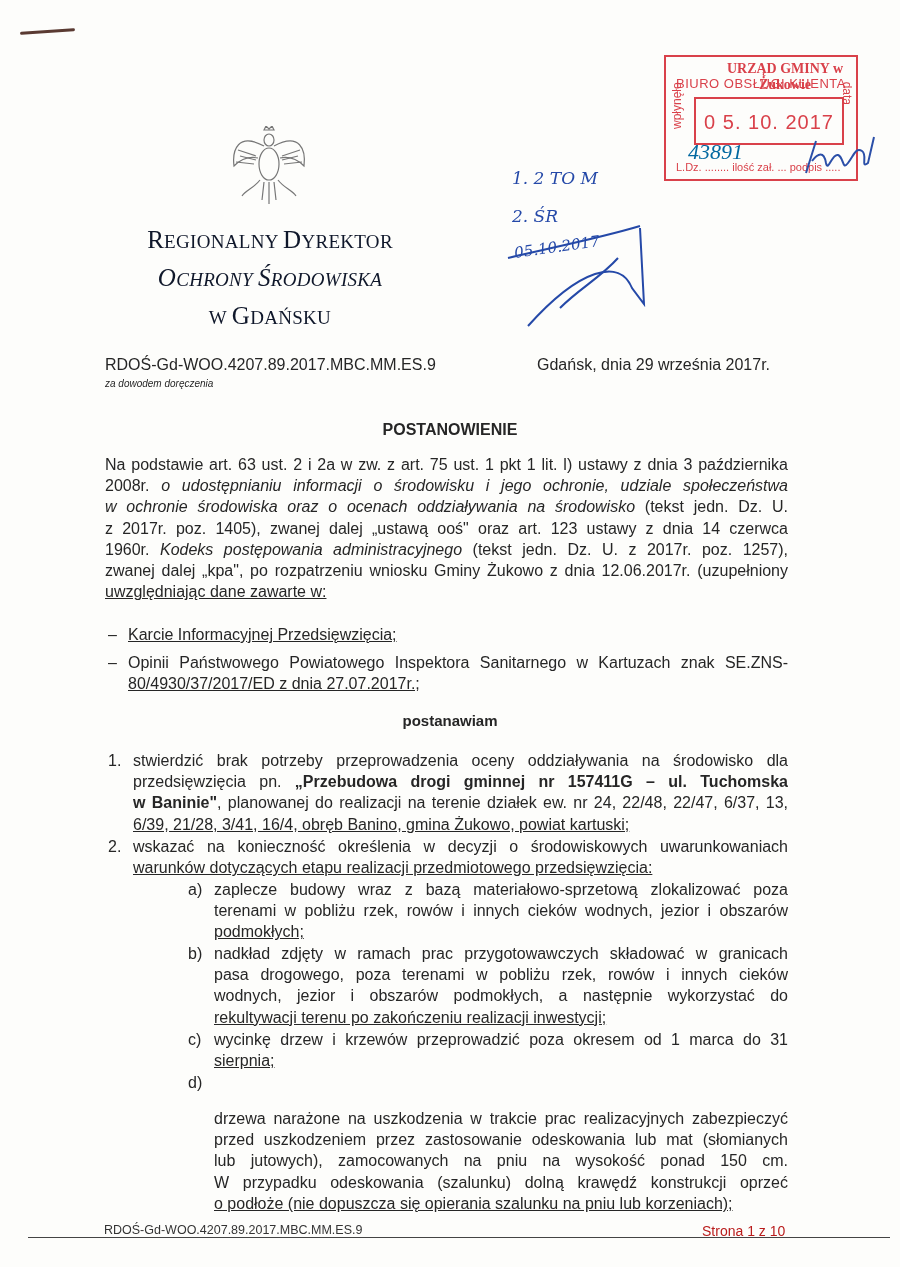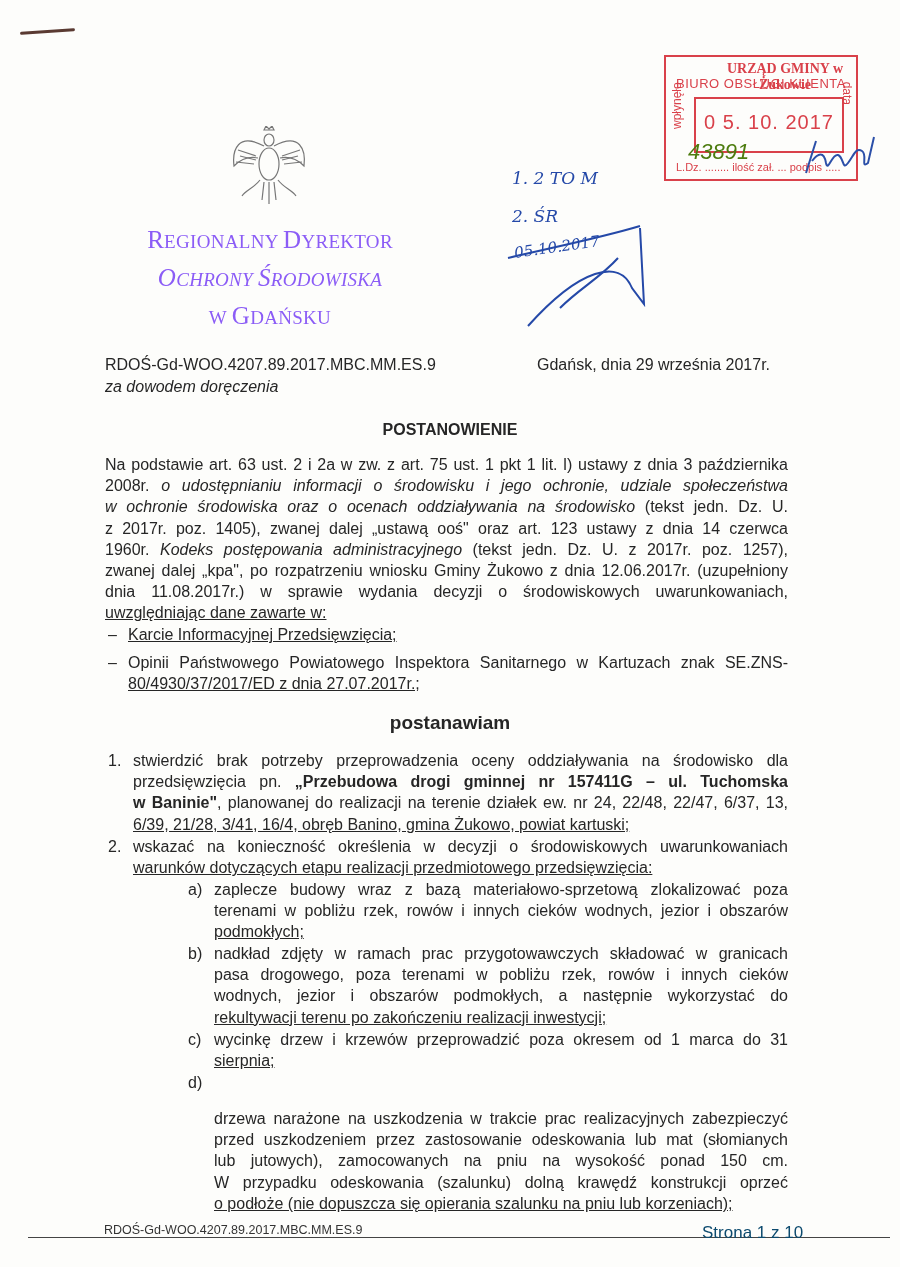--- a/index.html
+++ b/index.html
@@ -21,70 +21,70 @@
   }
   .stamp-title {
     position: absolute; top: 4px; left: 0; right: 0; text-align: center;
     font-family: "Liberation Serif", serif; font-weight: bold; font-size: 14px; padding-left: 48px;
   }
   .stamp-sub {
     position: absolute; top: 19px; left: 0; right: 0; text-align: center;
     font-size: 13px; letter-spacing: 0.5px;
   }
   .stamp-box {
-    position: absolute; left: 28px; top: 40px; width: 150px; height: 56px;
+    position: absolute; left: 28px; top: 40px; width: 150px; height: 48px;
     border: 2px solid #d9414a; box-sizing: border-box;
   }
   .stamp-date {
     position: absolute; left: 0; right: 0; top: 12px; text-align: center;
     font-size: 20px; letter-spacing: 1px; font-family: "Liberation Sans Narrow", "Liberation Sans", sans-serif;
   }
   .stamp-vert-left {
     position: absolute; left: 4px; top: 72px; font-size: 12px;
     transform: rotate(-90deg); transform-origin: left top;
   }
   .stamp-vert-right {
     position: absolute; right: 2px; top: 48px; font-size: 12px;
     transform: rotate(90deg); transform-origin: right top;
     width: 30px; text-align: right;
   }
   .stamp-footer {
     position: absolute; left: 10px; bottom: 6px; font-size: 11px;
   }
   .stamp-hand {
-    position: absolute; color: #4d7c0f; font-family: Liberation Sans, sans-serif;
+    position: absolute; color: #0369a1; font-family: Liberation Serif, serif;
     font-style: italic; font-size: 22px;
   }
   
   .hand { color: #2549a8; font-family: "DejaVu Serif", serif; font-style: italic; }
   
   .emblem { left: 228px; top: 126px; width: 82px; height: 80px; }
   .org {
     left: 95px; width: 350px; text-align: center;
-    font-family: "Liberation Serif", serif; font-size: 25px; color: #8b5cf6;
+    font-family: "Liberation Serif", serif; font-size: 25px; color: #0f172a;
     letter-spacing: 0.3px;
   }
   .org .sc { font-size: 19px; }
   .ref { left: 105px; top: 356px; font-size: 16px; }
-  .ref-sub { left: 105px; top: 378px; font-size: 16px; font-style: italic; }
+  .ref-sub { left: 105px; top: 378px; font-size: 10px; font-style: italic; }
   .date { left: 537px; top: 356px; font-size: 16px; }
   .heading { left: 0; width: 900px; text-align: center; font-weight: bold; font-size: 16px; }
   .para {
     left: 105px; width: 683px; font-size: 16px; line-height: 21.2px;
     text-align: justify;
   }
   .line { display: block; text-align: justify; text-align-last: justify; white-space: nowrap; }
   .line.last { text-align-last: left; text-decoration: underline; }
   .dash-item { position: absolute; font-size: 16px; line-height: 21.2px; }
   .num-item { position: absolute; font-size: 16px; line-height: 21.2px; }
   .footer-line {
     left: 28px; top: 1237px; width: 862px; height: 1px; background: #444;
   }
   .footer-ref { left: 104px; top: 1223px; font-size: 12.5px; color: #333; }
-  .footer-page { left: 702px; top: 1223px; font-size: 17px; color: #0c4a6e; }
+  .footer-page { left: 702px; top: 1223px; font-size: 14px; color: #b91c1c; }
 </style>
 </head>
 <body>
 
 <div class="abs top-mark"></div>
 
 <div class="abs stamp">
   <div class="stamp-title">URZĄD GMINY w Żukowie</div>
   <div class="stamp-sub">BIURO OBSŁUGI KLIENTA</div>
   <div class="stamp-vert-left">wpłynęło</div>
@@ -138,35 +138,34 @@
 
 <div class="abs heading" style="top:414px;margin-top:7px;">POSTANOWIENIE</div>
 
 <div class="abs para" style="top:454px;">
   <span class="line">Na podstawie art. 63 ust. 2 i 2a w zw. z art. 75 ust. 1 pkt 1 lit. l) ustawy z dnia 3 października</span>
   <span class="line"><span>2008r. </span><i>o udostępnianiu informacji o środowisku i jego ochronie, udziale społeczeństwa</i></span>
   <span class="line"><i>w ochronie środowiska oraz o ocenach oddziaływania na środowisko</i><span> (tekst jedn. Dz. U.</span></span>
   <span class="line">z 2017r. poz. 1405), zwanej dalej „ustawą ooś" oraz art. 123 ustawy z dnia 14 czerwca</span>
   <span class="line"><span>1960r. </span><i>Kodeks postępowania administracyjnego</i><span> (tekst jedn. Dz. U. z 2017r. poz. 1257),</span></span>
   <span class="line">zwanej dalej „kpa", po rozpatrzeniu wniosku Gminy Żukowo z dnia 12.06.2017r. (uzupełniony</span>
-  <span class="line">dnia 11.08.2017r.) w sprawie wydania decyzji o środowiskowych uwarunkowaniach,</span>
   <span class="line last">uwzględniając dane zawarte w:</span>
 </div>
 
 <div class="dash-item" style="left:108px; top:624px;">–</div>
 <div class="abs para" style="left:128px; width:660px; top:624px;">
   <span class="line last">Karcie Informacyjnej Przedsięwzięcia;</span>
 </div>
 <div class="dash-item" style="left:108px; top:652px;">–</div>
 <div class="abs para" style="left:128px; width:660px; top:652px;">
   <span class="line">Opinii Państwowego Powiatowego Inspektora Sanitarnego w Kartuzach znak SE.ZNS-</span>
   <span class="line last">80/4930/37/2017/ED z dnia 27.07.2017r.;</span>
 </div>
 
-<div class="abs heading" style="top:712px; font-size:19px;">postanawiam</div>
+<div class="abs heading" style="top:712px; font-size:15px;">postanawiam</div>
 
 <div class="num-item" style="left:108px; top:750px;">1.</div>
 <div class="abs para" style="left:133px; width:655px; top:750px;">
   <span class="line">stwierdzić brak potrzeby przeprowadzenia oceny oddziaływania na środowisko dla</span>
   <span class="line"><span>przedsięwzięcia pn. </span><b>„Przebudowa drogi gminnej nr 157411G – ul. Tuchomska</b></span>
   <span class="line"><b>w Baninie"</b><span>, planowanej do realizacji na terenie działek ew. nr 24, 22/48, 22/47, 6/37, 13,</span></span>
   <span class="line last">6/39, 21/28, 3/41, 16/4, obręb Banino, gmina Żukowo, powiat kartuski;</span>
 </div>
 
 <div class="num-item" style="left:108px; top:836px;">2.</div>

